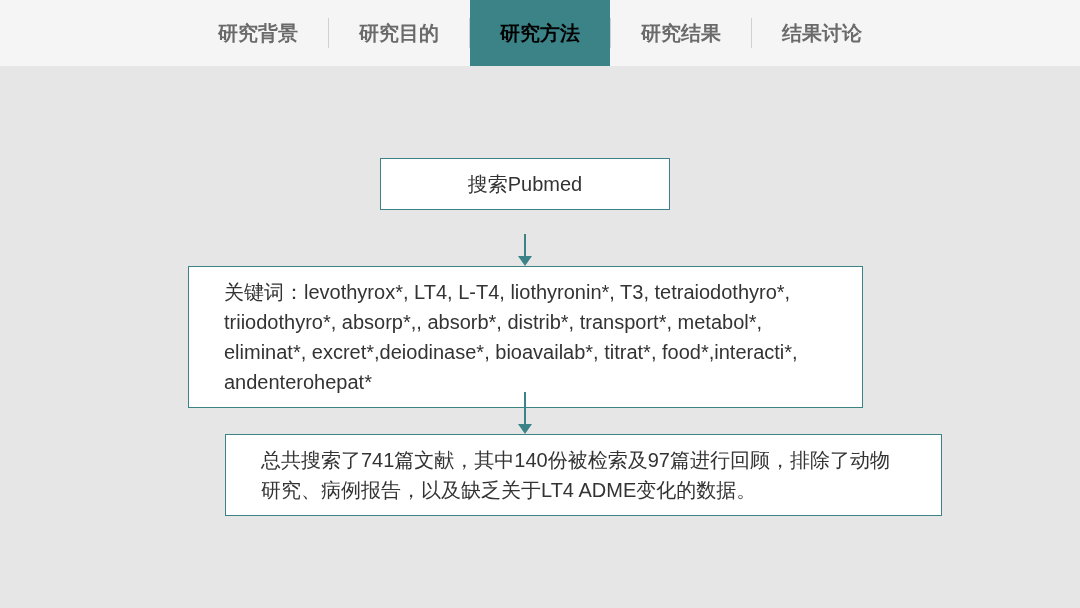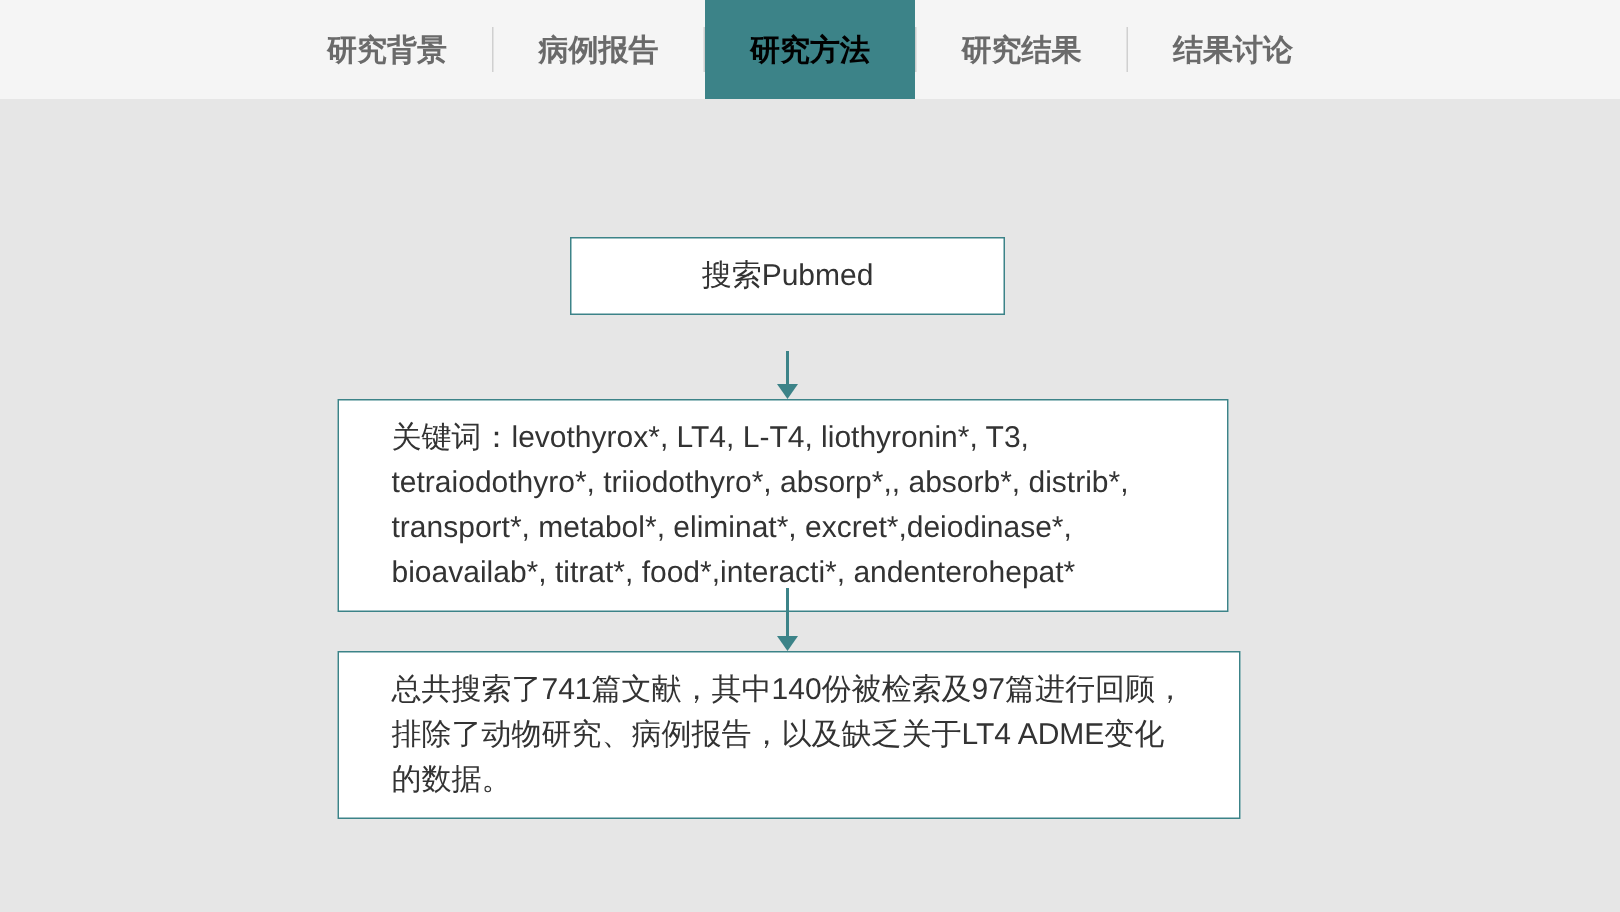--- a/index.html
+++ b/index.html
@@ -77,21 +77,21 @@
 </head>
 <body>
 
 <div class="topbar">
   <div class="tabs">
     <div class="tab">
       <span>研究背景</span>
     </div>
     <div class="tab-sep"></div>
     <div class="tab">
-      <span>病例报告</span>
+      <span>研究目的</span>
     </div>
     <div class="tab-sep"></div>
     <div class="tab active">
       <span>研究方法</span>
     </div>
     <div class="tab-sep"></div>
     <div class="tab">
       <span>研究结果</span>
     </div>
     <div class="tab-sep"></div>
@@ -103,24 +103,24 @@
 
 <div class="content">
 
   <div class="box center" style="left:380px; top:92px; width:290px;">
     <div>搜索Pubmed</div>
   </div>
 
   <div class="arrow-line" style="top:168px; height:22px; left:525px;"></div>
   <div class="arrow-head" style="top:190px; left:525px;"></div>
 
-  <div class="box" style="left:188px; top:200px; width:594px;margin-left:37px;">
+  <div class="box" style="left:188px; top:200px; width:675px;">
     <span>关键词：levothyrox*, LT4, L-T4, liothyronin*, T3, tetraiodothyro*, triiodothyro*, absorp*,,  absorb*, distrib*, transport*, metabol*, eliminat*, excret*,deiodinase*, bioavailab*, titrat*, food*,interacti*, andenterohepat*</span>
   </div>
 
   <div class="arrow-line" style="top:326px; height:32px; left:525px;"></div>
   <div class="arrow-head" style="top:358px; left:525px;"></div>
 
-  <div class="box" style="left:225px; top:368px; width:602px;">
+  <div class="box" style="left:225px; top:368px; width:717px;">
     <span>总共搜索了741篇文献，其中140份被检索及97篇进行回顾，排除了动物研究、病例报告，以及缺乏关于LT4 ADME变化的数据。</span>
   </div>
 
 </div>
 
 </body></html>

